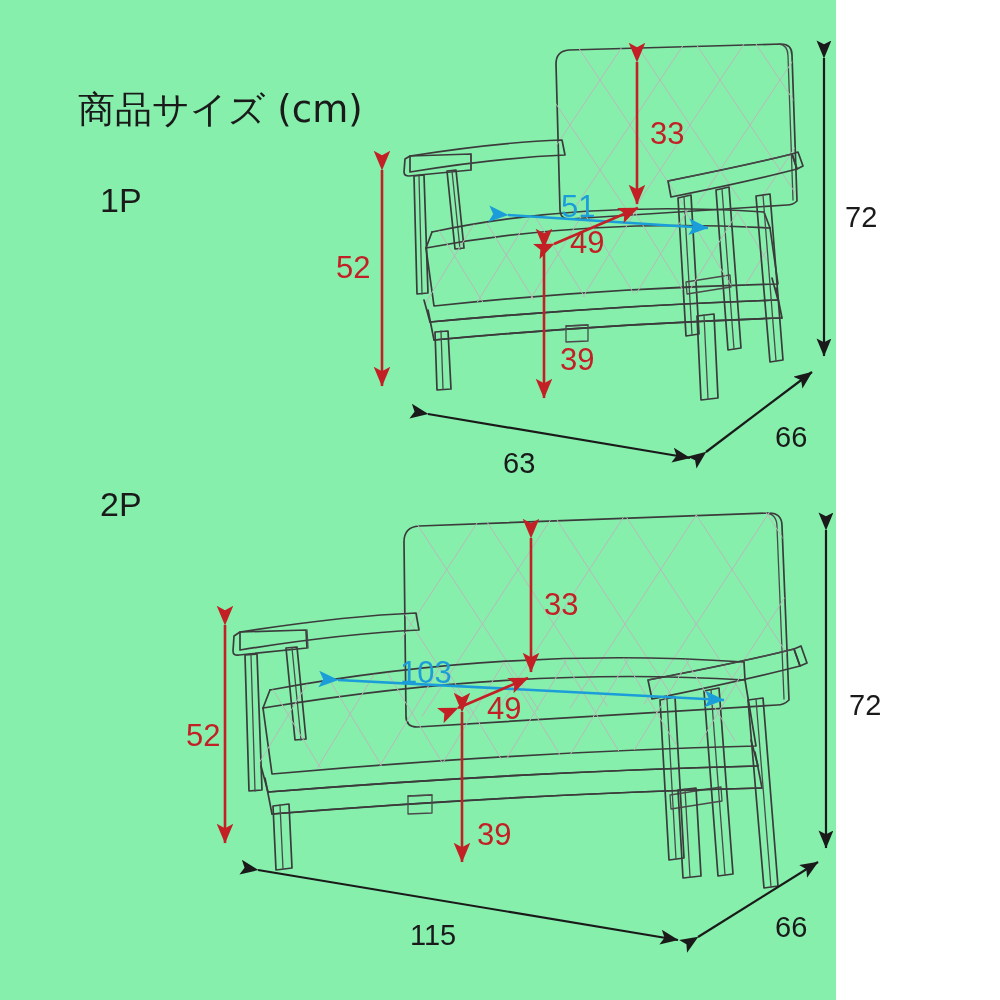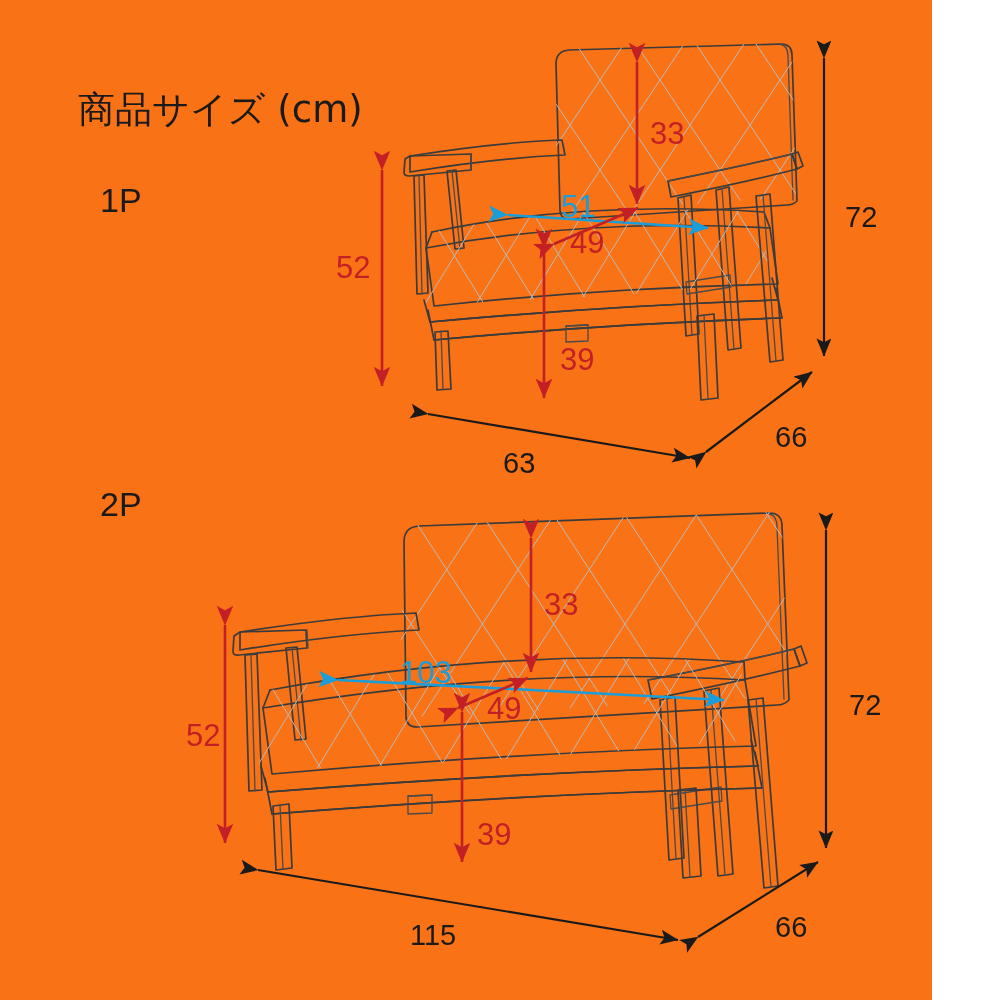--- a/index.html
+++ b/index.html
@@ -1,17 +1,17 @@
 <!DOCTYPE html>
 <html><head>
 <meta charset="utf-8">
 <style>
   html,body{margin:0;padding:0;background:#ffffff;}
   body{width:1000px;height:1000px;font-family:"Liberation Sans","DejaVu Sans",sans-serif;overflow:hidden;}
-  #stage{position:relative;width:932px;height:1000px;background:#f97316;}
+  #stage{position:relative;width:836px;height:1000px;background:#86efac;}
   svg.diagram{position:absolute;left:0;top:0;width:1000px;height:1000px;}
   .txt-title{font-size:37px;fill:#1a1a1a;font-family:"DejaVu Sans","Liberation Sans",sans-serif;}
   .txt-label{font-size:34px;fill:#1a1a1a;font-family:"Liberation Sans","DejaVu Sans",sans-serif;}
   .dim-red{font-size:31px;fill:#c32026;font-family:"Liberation Sans","DejaVu Sans",sans-serif;}
   .dim-blue{font-size:31px;fill:#1b9dd9;font-family:"Liberation Sans","DejaVu Sans",sans-serif;}
   .dim-black{font-size:29px;fill:#1a1a1a;font-family:"Liberation Sans","DejaVu Sans",sans-serif;}
   .frame{fill:none;stroke:#3b3b3b;stroke-width:1.7;stroke-linejoin:round;stroke-linecap:round;}
   .frame-thin{fill:none;stroke:#4a4a4a;stroke-width:1.3;stroke-linejoin:round;stroke-linecap:round;}
   .quilt{fill:none;stroke:#b9b9b9;stroke-width:1.0;}
   .arr-red{stroke:#c32026;stroke-width:2.6;fill:none;}

